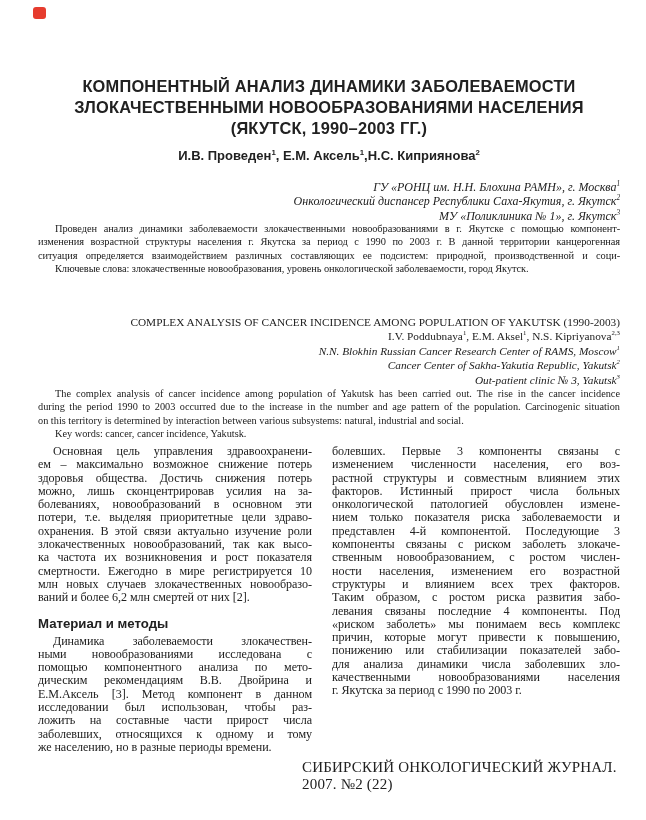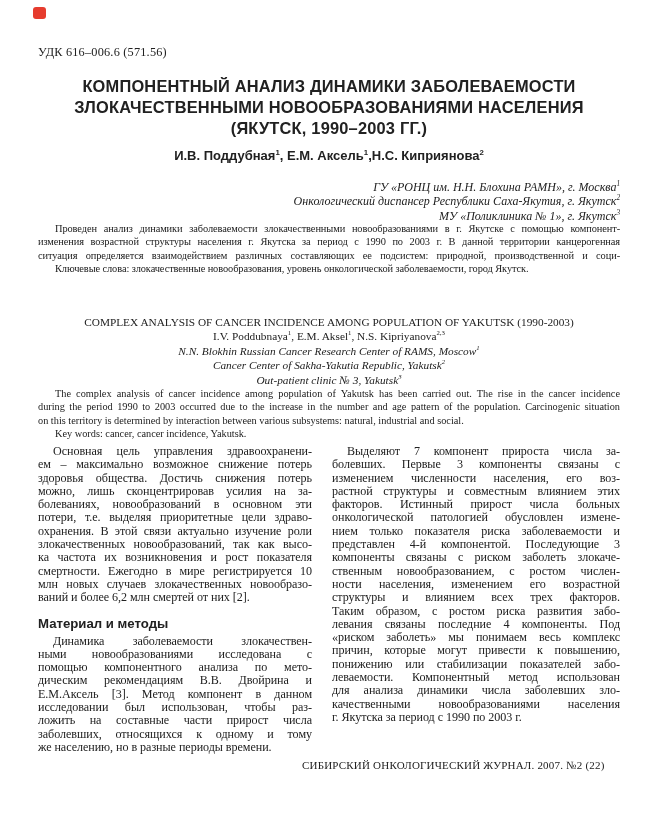--- a/index.html
+++ b/index.html
@@ -20,57 +20,56 @@
 
   .authors { top:148px; text-align:center; font-family:"Liberation Sans", sans-serif;
     font-weight:bold; font-size:13px; }
 
   .affils { top:180px; text-align:right; font-style:italic; font-size:12px; line-height:14.3px; }
 
   .abstract-ru { top:222px; font-size:10.4px; line-height:13.3px; letter-spacing:-0.1px; }
   .abstract-en { top:387px; font-size:10.3px; line-height:13.3px; }
   .kwline { text-indent:17px; }
 
-  .en-block { top:315px; text-align:center; font-size:11.3px; line-height:14.4px; }
+  .en-block { top:315px; text-align:right; font-size:11.3px; line-height:14.4px; }
   .en-affil { font-style:italic; }
 
   .columns { top:445px; display:flex; gap:20px; font-size:12.1px; line-height:13.3px;
     letter-spacing:-0.05px; }
   .col-left { width:274px; }
   .col-right { width:288px; }
 
   .sec-head { margin-top:11px; margin-bottom:4px; text-align:left;
     font-family:"Liberation Sans", sans-serif; font-weight:bold; font-size:13.2px;
     line-height:15px; letter-spacing:0; }
 
   .jline { text-align:justify; text-align-last:justify; }
   .jline.jlast { text-align-last:left; }
   .jline.jindent { text-indent:15px; }
   .abstract-ru .jline.jindent, .abstract-en .jline.jindent { text-indent:17px; }
 
-  .footer { position:absolute; left:302px; top:759px; font-size:11px; letter-spacing:0.2px; }
+  .footer { position:absolute; left:302px; top:759px; font-size:15px; letter-spacing:0.2px; }
 
   sup.s { font-size:0.6em; vertical-align:super; line-height:0; }
 </style>
 </head>
 <body>
 
 <div class="page">
 
   <div class="red-marker"></div>
 
-  <div class="abs udk">УДК 616–006.6 (571.56)</div>
 
   <div class="abs title">
     <div>КОМПОНЕНТНЫЙ АНАЛИЗ ДИНАМИКИ ЗАБОЛЕВАЕМОСТИ</div>
     <div>ЗЛОКАЧЕСТВЕННЫМИ НОВООБРАЗОВАНИЯМИ НАСЕЛЕНИЯ</div>
     <div>(ЯКУТСК, 1990–2003 ГГ.)</div>
   </div>
 
-  <div class="abs authors"><span>И.В. Поддубная</span><sup class="s">1</sup><span>, </span><span>Е.М. Аксель</span><sup class="s">1</sup><span>,</span><span>Н.С. Киприянова</span><sup class="s">2</sup></div>
+  <div class="abs authors"><span>И.В. Проведен</span><sup class="s">1</sup><span>, </span><span>Е.М. Аксель</span><sup class="s">1</sup><span>,</span><span>Н.С. Киприянова</span><sup class="s">2</sup></div>
 
   <div class="abs affils">
     <div><span>ГУ «РОНЦ им. Н.Н. Блохина РАМН», г. Москва</span><sup class="s">1</sup></div>
     <div><span>Онкологический диспансер Республики Саха-Якутия, г. Якутск</span><sup class="s">2</sup></div>
     <div><span>МУ «Поликлиника № 1», г. Якутск</span><sup class="s">3</sup></div>
   </div>
 
   <div class="abs abstract-ru">
     <div>
         <div class="jline jindent">Проведен анализ динамики заболеваемости злокачественными новообразованиями в г. Якутске с помощью компонент-</div>
@@ -121,38 +120,36 @@
           <div class="jline">дическим рекомендациям В.В. Двойрина и</div>
           <div class="jline">Е.М.Аксель [3]. Метод компонент в данном</div>
           <div class="jline">исследовании был использован, чтобы раз-</div>
           <div class="jline">ложить на составные части прирост числа</div>
           <div class="jline">заболевших, относящихся к одному и тому</div>
           <div class="jline jlast">же населению, но в разные периоды времени.</div>
         </div>
     </div>
     <div class="col-right">
       <div>
-          <div class="jline jindent">Выделяют 7 компонент прироста числа за-</div>
           <div class="jline">болевших. Первые 3 компоненты связаны с</div>
           <div class="jline">изменением численности населения, его воз-</div>
           <div class="jline">растной структуры и совместным влиянием этих</div>
           <div class="jline">факторов. Истинный прирост числа больных</div>
           <div class="jline">онкологической патологией обусловлен измене-</div>
           <div class="jline">нием только показателя риска заболеваемости и</div>
           <div class="jline">представлен 4-й компонентой. Последующие 3</div>
           <div class="jline">компоненты связаны с риском заболеть злокаче-</div>
           <div class="jline">ственным новообразованием, с ростом числен-</div>
           <div class="jline">ности населения, изменением его возрастной</div>
           <div class="jline">структуры и влиянием всех трех факторов.</div>
           <div class="jline">Таким образом, с ростом риска развития забо-</div>
           <div class="jline">левания связаны последние 4 компоненты. Под</div>
           <div class="jline">«риском заболеть» мы понимаем весь комплекс</div>
           <div class="jline">причин, которые могут привести к повышению,</div>
           <div class="jline">понижению или стабилизации показателей забо-</div>
-          <div class="jline">леваемости. Компонентный метод использован</div>
           <div class="jline">для анализа динамики числа заболевших зло-</div>
           <div class="jline">качественными новообразованиями населения</div>
           <div class="jline jlast">г. Якутска за период с 1990 по 2003 г.</div>
         </div>
     </div>
   </div>
 
   <div class="footer">СИБИРСКИЙ ОНКОЛОГИЧЕСКИЙ ЖУРНАЛ. 2007. №2 (22)</div>
 
 </div>

